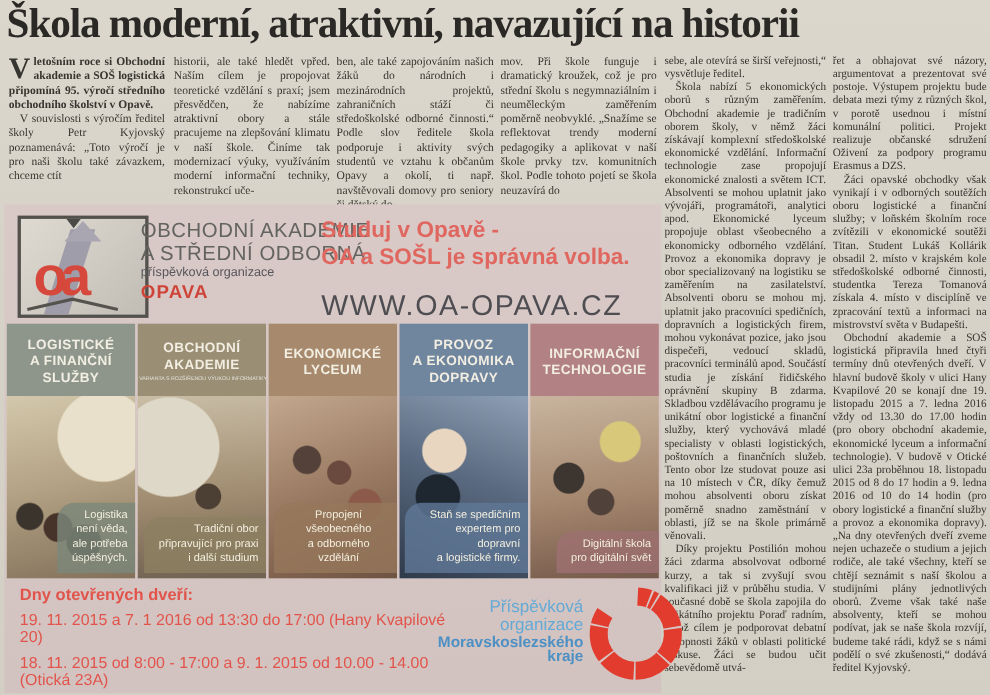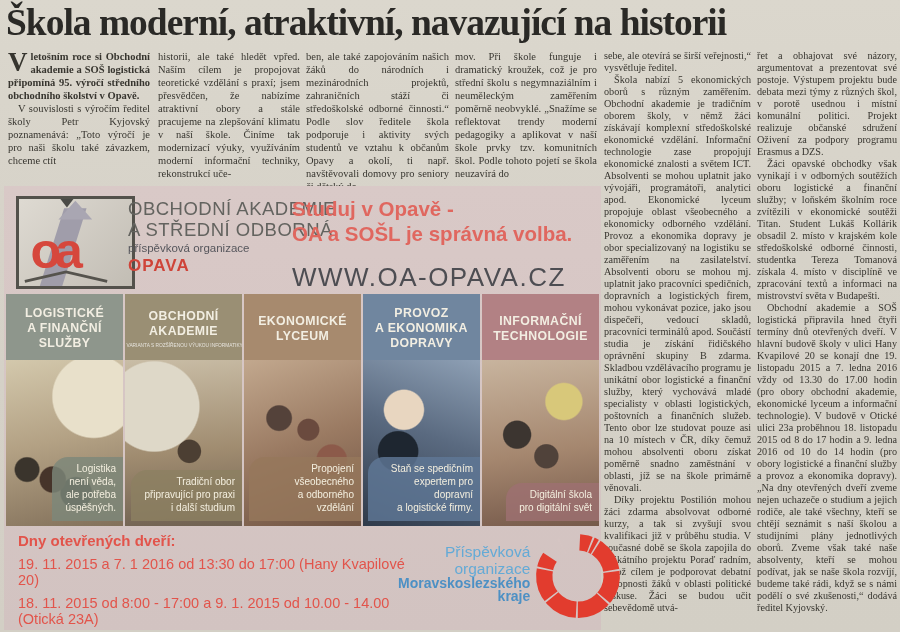--- a/index.html
+++ b/index.html
@@ -147,21 +147,21 @@
         <div class="caption" style="background: rgba(140, 128, 98, 0.82);">Tradiční obor
 připravující pro praxi
 i další studium</div>
       </div>
       <div class="panel">
         <div class="phead" style="background: rgb(167, 138, 110);">
           <div class="ptitle">EKONOMICKÉ
 LYCEUM</div>
         </div>
         <div class="photo ph2"></div>
-        <div class="caption" style="background: rgba(150, 120, 92, 0.82);">Propojení
+        <div class="caption" style="background: rgba(150, 120, 92, 0.82); text-align: center;">Propojení
 všeobecného
 a odborného vzdělání</div>
       </div>
       <div class="panel">
         <div class="phead" style="background: rgb(112, 134, 159);">
           <div class="ptitle">PROVOZ
 A EKONOMIKA
 DOPRAVY</div>
         </div>
         <div class="photo ph4"></div>

